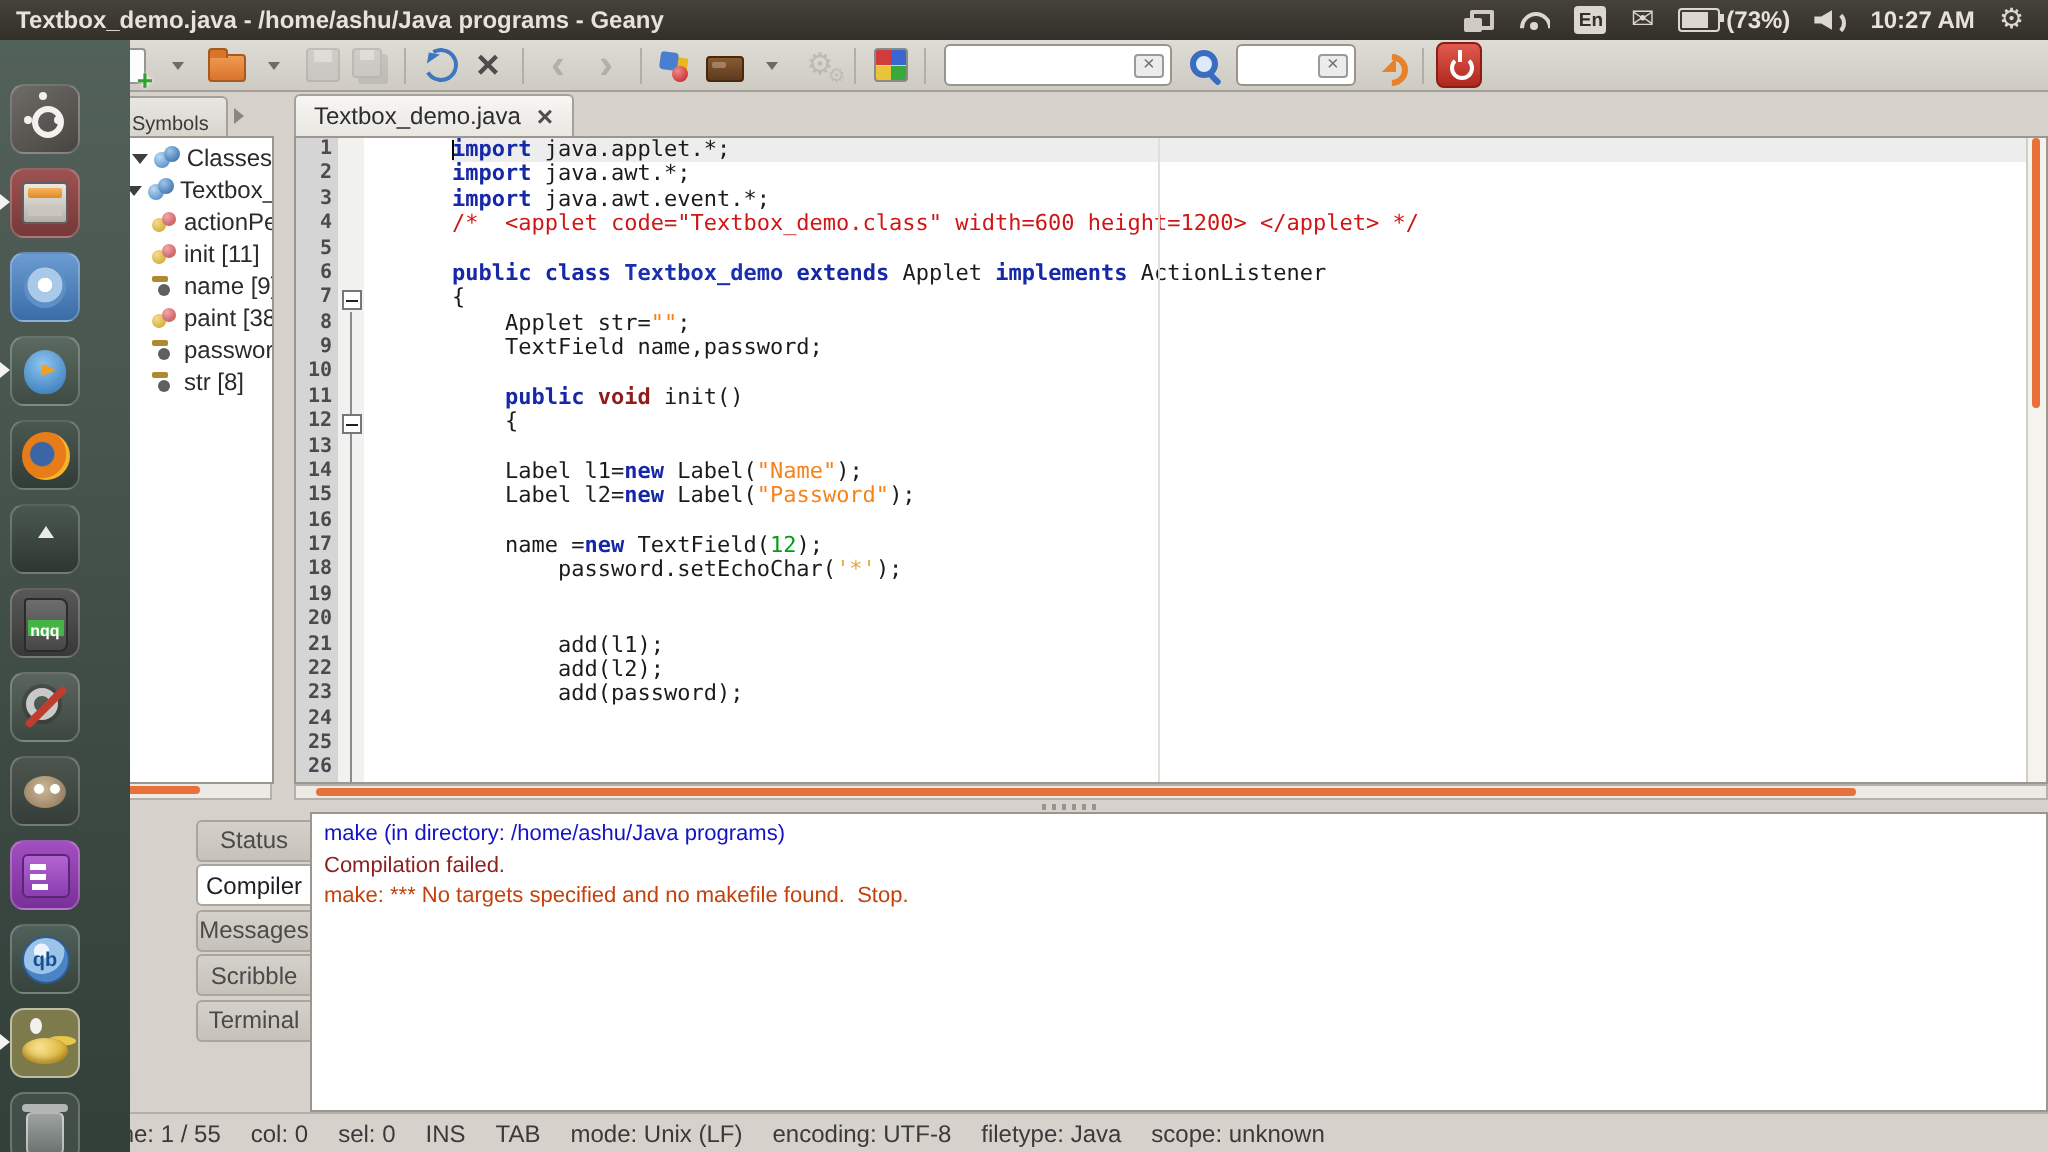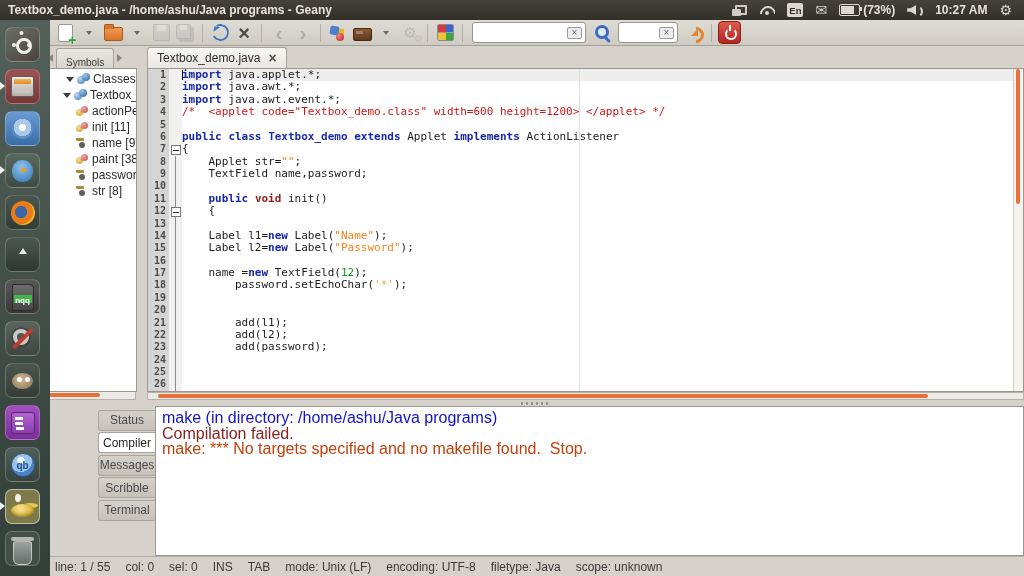--- a/index.html
+++ b/index.html
@@ -28,21 +28,21 @@
   .ic-battery::before{content:"";position:absolute;left:1px;top:1px;bottom:1px;width:70%;background:#dcd8cf;}
   .ic-battery::after{content:"";position:absolute;right:-3px;top:2px;width:2px;height:4px;background:#dcd8cf;}
   .ic-volume{width:16px;height:12px;}
   .ic-volume::before{content:"";position:absolute;left:0;top:1px;width:9px;height:10px;background:#dcd8cf;
     clip-path:polygon(0 32%,38% 32%,100% 0,100% 100%,38% 68%,0 68%);}
   .ic-volume::after{content:"";position:absolute;right:0;top:1px;width:9px;height:9px;border:2px solid transparent;
     border-right-color:#dcd8cf;border-radius:50%;}
   .ic-session::before{content:"⚙";font-size:14px;color:#dcd8cf;line-height:16px;}
 
   
-  #launcher{position:absolute;left:0;top:20px;width:50px;height:556px;overflow:hidden;box-sizing:border-box;padding-top:7px;
+  #launcher{position:absolute;left:0;top:20px;width:65px;height:556px;overflow:hidden;box-sizing:border-box;padding-top:22px;
     background:linear-gradient(180deg,#53615b 0%,#47554d 35%,#3b4841 70%,#33403a 100%);z-index:5;}
   .tilewrap{position:relative;width:45px;height:42px;}
   .larrow{position:absolute;left:0;top:13px;width:0;height:0;border-top:4px solid transparent;
     border-bottom:4px solid transparent;border-left:5px solid #f2f2f0;z-index:3;}
   .tile{position:absolute;left:5px;top:0;width:35px;height:35px;border-radius:7px;box-sizing:border-box;
     border:1px solid rgba(255,255,255,.22);background:rgba(0,0,0,.14);}
   .tile.focused{background:rgba(233,205,98,.40);border-color:rgba(255,255,255,.5);}
   .art{position:absolute;left:0;top:0;right:0;bottom:0;border-radius:6px;overflow:hidden;}
   .tlabel{position:absolute;left:0;right:0;top:16px;text-align:center;font-size:8px;font-weight:bold;color:#fff;z-index:2;}
   .t-ubuntu-dash{background:linear-gradient(145deg,#6e6c66,#484540);}
@@ -186,21 +186,21 @@
   .closex{font-weight:bold;color:#4e4e4e;font-size:14px;line-height:11px;}
   #editor{position:absolute;left:0;top:22px;right:0;height:324px;background:#fff;border:1px solid #9b978f;box-sizing:border-box;overflow:hidden;}
   #gutter{position:absolute;left:0;top:0;width:21px;bottom:0;background:#d5d5d5;color:#4b4b4b;
     font:bold 10px "DejaVu Sans Mono",monospace;text-align:right;padding-right:3px;box-sizing:border-box;}
   .gln{height:12.38px;line-height:12.38px;}
   #foldcol{position:absolute;left:21px;top:0;width:13px;bottom:0;background:#f1f1ef;}
   .fcell{height:12.38px;position:relative;}
   .fcell.fline::before{content:"";position:absolute;left:6px;top:0;bottom:0;width:1px;background:#8b8b8b;}
   .fbox{position:absolute;left:2px;top:2px;width:8px;height:8px;background:#fff;border:1px solid #777;z-index:2;box-sizing:content-box;}
   .fbox::before{content:"";position:absolute;left:1px;right:1px;top:3.5px;height:1px;background:#222;}
-  #codecol{position:absolute;left:34px;top:0;right:9px;bottom:0;font:11px "DejaVu Sans Mono",monospace;}
+  #codecol{position:absolute;left:34px;top:0;right:9px;bottom:0;font:11px "DejaVu Sans Mono",monospace;padding-left:44px;}
   .cline{height:12.38px;line-height:12.38px;white-space:pre;position:relative;}
   .cline.current{background:#ededed;}
   .caret{position:absolute;left:0;top:1px;width:1px;height:10px;background:#000;}
   .sg.kw{color:#1628a8;font-weight:bold;}
   .sg.cls{color:#1c2fb0;font-weight:bold;}
   .sg.ty{color:#8f1d1d;font-weight:bold;}
   .sg.cm{color:#d01515;}
   .sg.st{color:#f8821a;}
   .sg.ch{color:#e2a94f;}
   .sg.nu{color:#00a014;}
@@ -213,21 +213,21 @@
   #hsplit{position:absolute;left:0;top:380px;width:100%;height:6px;background:#d6d2cb;display:flex;align-items:center;justify-content:center;}
   .grip{width:28px;height:3px;background:repeating-linear-gradient(90deg,#99958d 0 2px,transparent 2px 5px);}
 
   
   #bottompanel{position:absolute;left:0;top:386px;right:0;height:150px;margin-left:48px;}
   #btabs{position:absolute;left:0;top:0;width:62px;bottom:0;background:#d6d2cb;padding-top:2px;box-sizing:border-box;}
   .btab{height:19px;margin:1.5px 0 1.5px 5px;background:linear-gradient(#d4d1ca,#c6c2ba);border:1px solid #a9a59d;border-right:none;
     border-radius:3px 0 0 3px;font-size:12px;color:#4a4a4a;display:flex;align-items:center;justify-content:center;}
   .btab.active{background:#fff;color:#1f1f1f;}
   #bcontent{position:absolute;left:62px;top:0;right:0;bottom:0;background:#fff;border:1px solid #9b978f;box-sizing:border-box;
-    padding:3px 0 12px 6px;font-size:16px;}
+    padding:3px 0 12px 6px;font-size:11px;}
   .clg{line-height:15.5px;white-space:pre;}
   .c-blue{color:#1212c8;}
   .c-maroon{color:#8b2020;}
   .c-red{color:#c2410c;}
 
   
   #statusbar{position:absolute;left:0;bottom:0;right:0;height:20px;background:#d6d2cb;border-top:1px solid #b3afa7;
     display:flex;align-items:center;padding-left:10px;font-size:12px;color:#3a3a3a;box-sizing:border-box;}
   .sseg{margin-right:15px;white-space:nowrap;}
 </style>
@@ -415,21 +415,21 @@
 
     <div id="sidebar">
       <div class="nbrow">
         <span class="nav-arrow left"></span>
         <div class="sidetab">
           <span>Symbols</span>
         </div>
         <span class="nav-arrow right"></span>
       </div>
       <div id="symtree">
-          <div class="trow" style="padding-left: 20px;">
+          <div class="trow" style="padding-left: 20px; justify-content: space-between;">
             <span class="exp"></span>
             <span class="si si-class"></span>
             <span class="tlbl">Classes</span>
           </div>
           <div class="trow" style="padding-left: 17px;">
             <span class="exp"></span>
             <span class="si si-class"></span>
             <span class="tlbl">Textbox_de</span>
           </div>
           <div class="trow" style="padding-left: 30px;">

